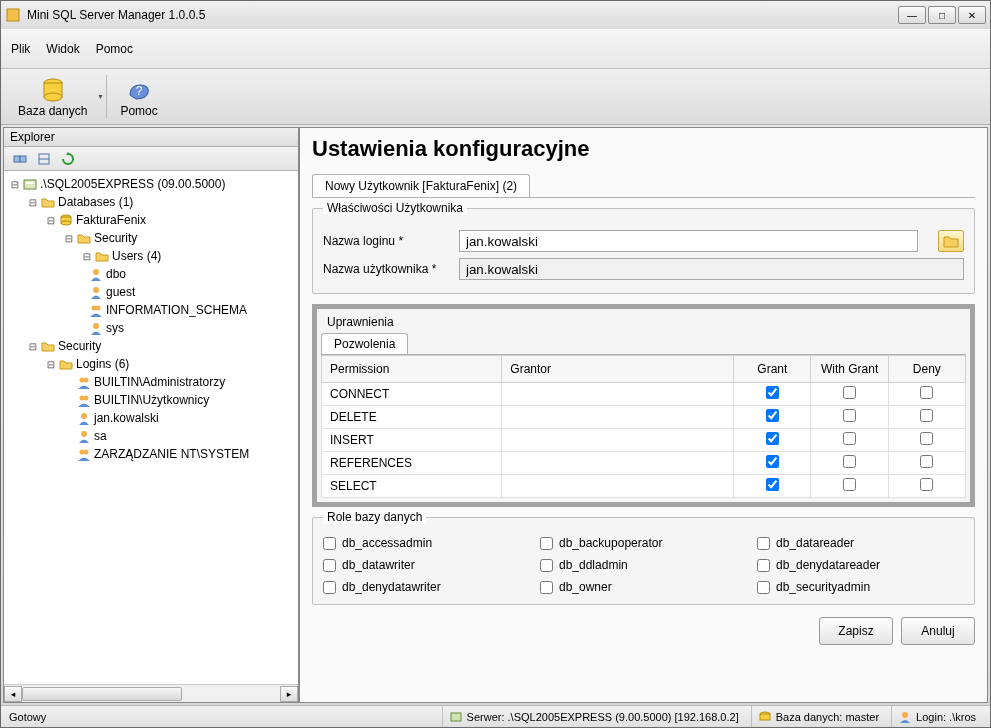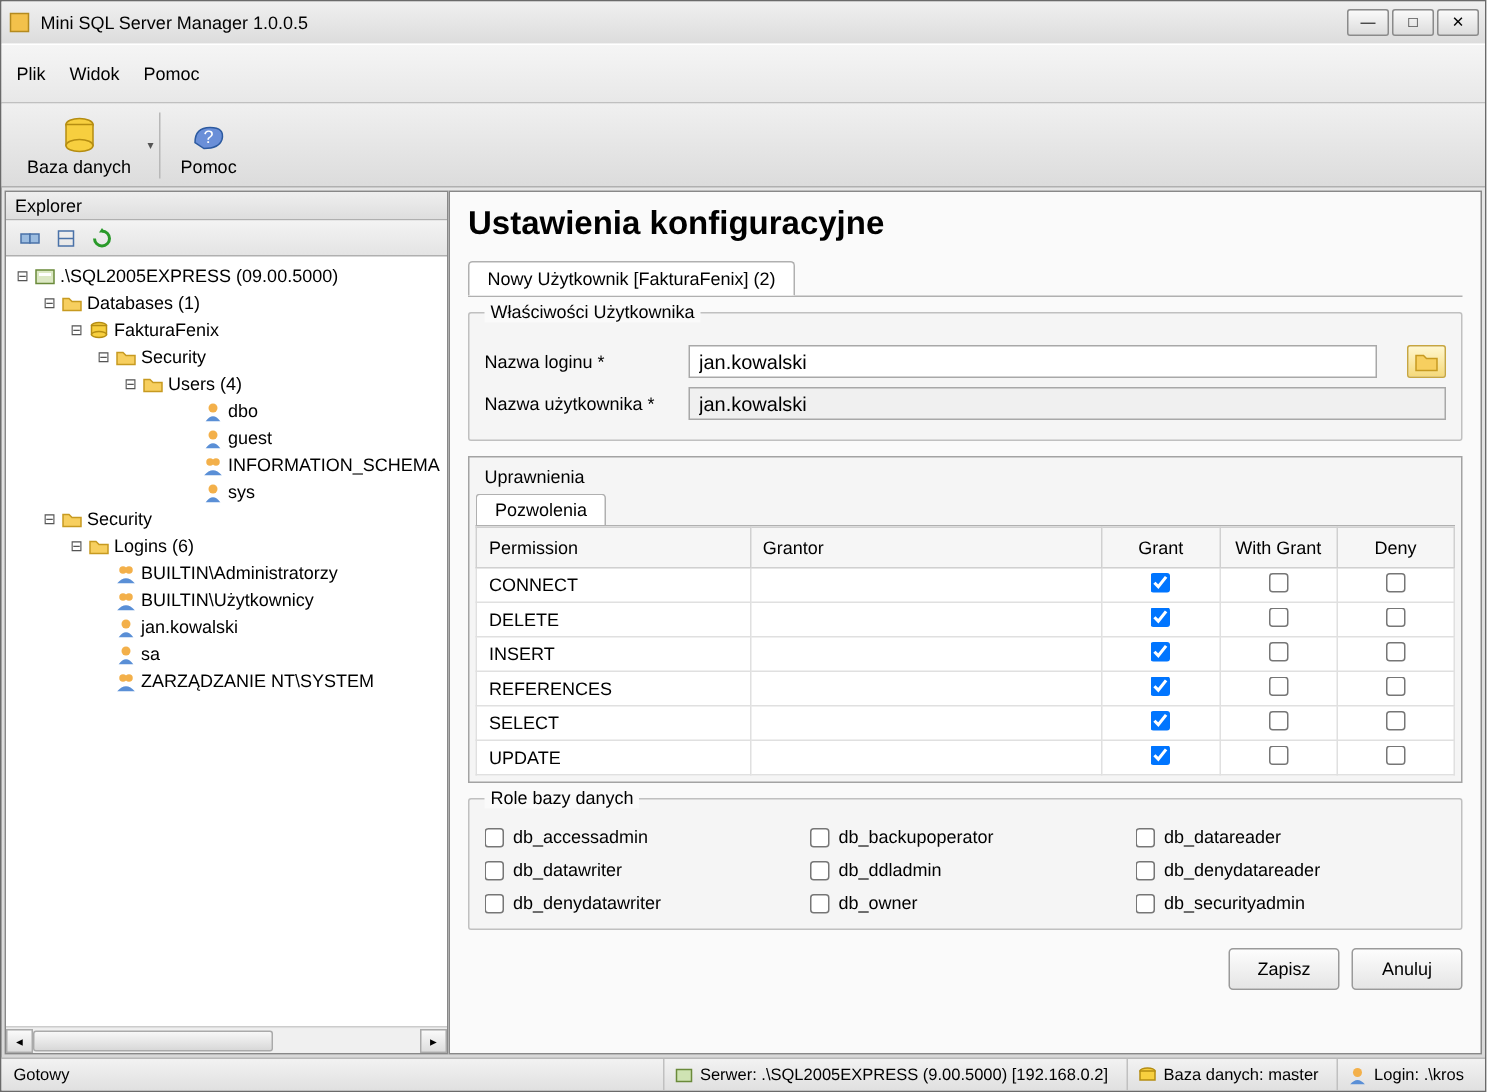--- a/index.html
+++ b/index.html
@@ -27,21 +27,21 @@
 .sidebar { width: 296px; display: flex; flex-direction: column; background: #fff; border: 1px solid #888; margin: 2px 0 2px 2px; }
 .side-header { background: linear-gradient(#efefef, #dedede); padding: 2px 6px; border-bottom: 1px solid #b0b0b0; font-size: 12px; }
 .side-tools { height: 24px; background: linear-gradient(#f3f3f3, #e4e4e4); display: flex; align-items: center; gap: 8px; padding: 0 8px; border-bottom: 1px solid #b0b0b0; }
 .side-tools .st { width: 16px; height: 16px; cursor: pointer; display: flex; align-items: center; justify-content: center; }
 
 .tree { flex: 1; overflow: auto; padding: 4px 0; }
 .tree-node { display: flex; align-items: center; height: 18px; padding-left: 4px; cursor: pointer; white-space: nowrap; }
 .tw { display: inline-flex; width: 14px; justify-content: center; color: #555; font-size: 10px; }
 .ti { width: 16px; height: 16px; margin-right: 2px; display: inline-flex; align-items: center; justify-content: center; }
 .indent-0 { padding-left: 4px; } .indent-1 { padding-left: 22px; } .indent-2 { padding-left: 40px; }
-.indent-3 { padding-left: 58px; } .indent-4 { padding-left: 76px; } .indent-5 { padding-left: 116px; }
+.indent-3 { padding-left: 58px; } .indent-4 { padding-left: 76px; } .indent-5 { padding-left: 70px; }
 
 .hscroll { height: 18px; background: #eee; border-top: 1px solid #ccc; display: flex; align-items: center; }
 .hscroll .arrow { width: 18px; height: 16px; background: linear-gradient(#fafafa,#ddd); border: 1px solid #aaa; display: flex; align-items: center; justify-content: center; font-size: 9px; cursor: pointer; }
 .hscroll .track { flex: 1; height: 16px; background: #f0f0f0; position: relative; }
 .hscroll .thumb { position: absolute; left: 0; width: 160px; height: 14px; top: 1px; background: linear-gradient(#f8f8f8,#d8d8d8); border: 1px solid #aaa; border-radius: 2px; }
 
 .main { flex: 1; display: flex; flex-direction: column; background: #fafafa; margin: 2px 2px 2px 0; border: 1px solid #888; padding: 8px 12px 10px; min-width: 0; }
 .main h1 { font-size: 22px; font-weight: 600; margin-bottom: 12px; }
 
 .tabstrip { display: flex; border-bottom: 1px solid #b0b0b0; }
@@ -51,21 +51,21 @@
 .group legend, .group-title { font-size: 12px; margin-bottom: 6px; }
 .group-title { position: relative; top: -16px; background: #fafafa; display: inline-block; padding: 0 4px; }
 .group-inner { margin-top: -10px; }
 
 .form-row { display: flex; align-items: center; height: 28px; gap: 20px; }
 .form-row label { width: 116px; }
 .form-row input { flex: 1; height: 22px; border: 1px solid #a8a8a8; padding: 0 6px; background: #fff; }
 .form-row input[readonly] { background: #f0f0f0; }
 .browse-btn { width: 26px; height: 22px; background: linear-gradient(#fff7cf,#f5d97a); border: 1px solid #c7a640; border-radius: 2px; cursor: pointer; display: flex; align-items: center; justify-content: center; }
 
-.perm-group { border: 1px solid #a3a3a3; margin-top: 10px; padding: 4px; background: #f5f5f5; }
+.perm-group { border: 5px solid #a3a3a3; margin-top: 10px; padding: 4px; background: #f5f5f5; }
 .perm-title { font-size: 12px; padding: 2px 6px; }
 .inner-tabstrip { display: flex; border-bottom: 1px solid #b0b0b0; margin-top: 2px; }
 .inner-tab { padding: 3px 12px; border: 1px solid #b0b0b0; border-bottom: none; background: #fff; border-radius: 3px 3px 0 0; cursor: pointer; font-size: 12px; }
 
 .perm-table { width: 100%; border-collapse: collapse; background: #fff; margin-top: 0; }
 .perm-table th { text-align: left; font-weight: normal; padding: 6px 8px; background: #f6f6f6; border: 1px solid #d0d0d0; font-size: 12px; }
 .perm-table th.center { text-align: center; }
 .perm-table td { border: 1px solid #e0e0e0; padding: 3px 8px; height: 22px; }
 .perm-table td.c { text-align: center; }
 .perm-table input[type=checkbox] { cursor: pointer; }
@@ -391,27 +391,20 @@
               </tr>
               <tr>
                 <td>REFERENCES</td>
                 <td></td>
                 <td class="c"><input type="checkbox" checked="" style=""></td>
                 <td class="c"><input type="checkbox" style=""></td>
                 <td class="c"><input type="checkbox" style=""></td>
               </tr>
               <tr>
                 <td>SELECT</td>
-                <td></td>
-                <td class="c"><input type="checkbox" checked="" style=""></td>
-                <td class="c"><input type="checkbox" style=""></td>
-                <td class="c"><input type="checkbox" style=""></td>
-              </tr>
-              <tr>
-                <td>UPDATE</td>
                 <td></td>
                 <td class="c"><input type="checkbox" checked="" style=""></td>
                 <td class="c"><input type="checkbox" style=""></td>
                 <td class="c"><input type="checkbox" style=""></td>
               </tr>
             </tbody>
         </table>
       </div>
 
       <div class="group">

